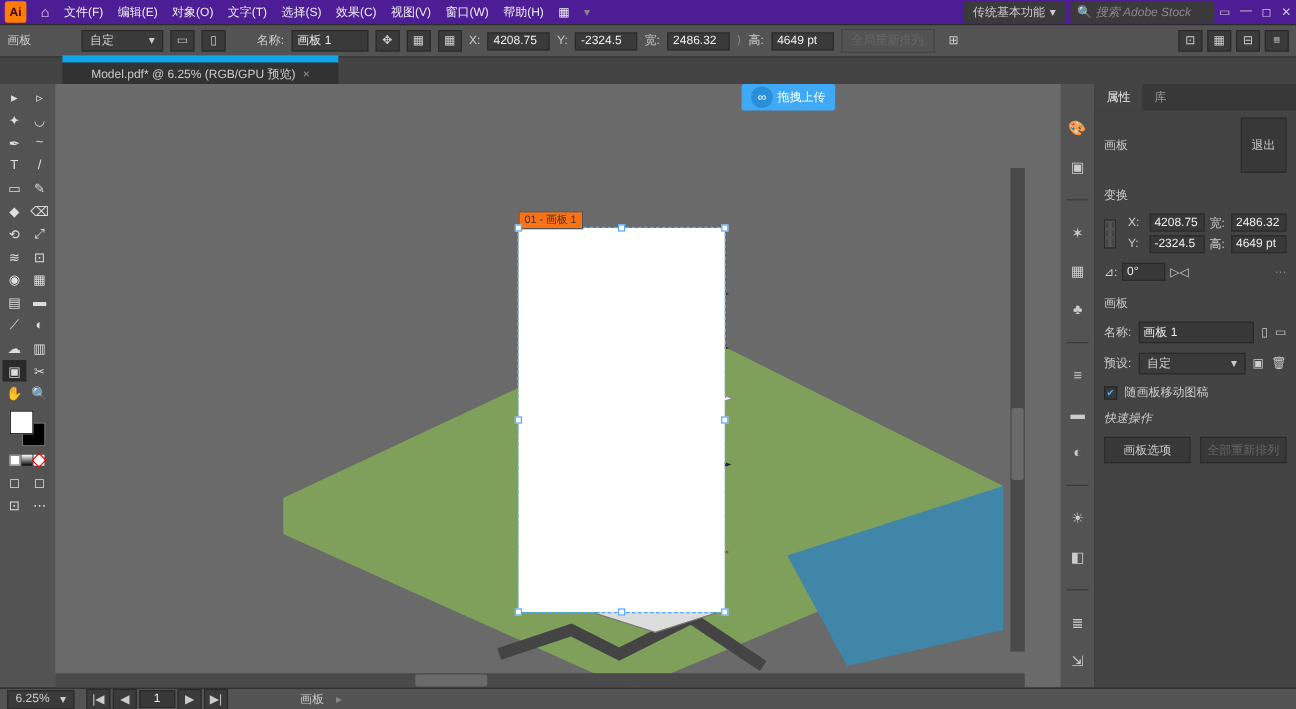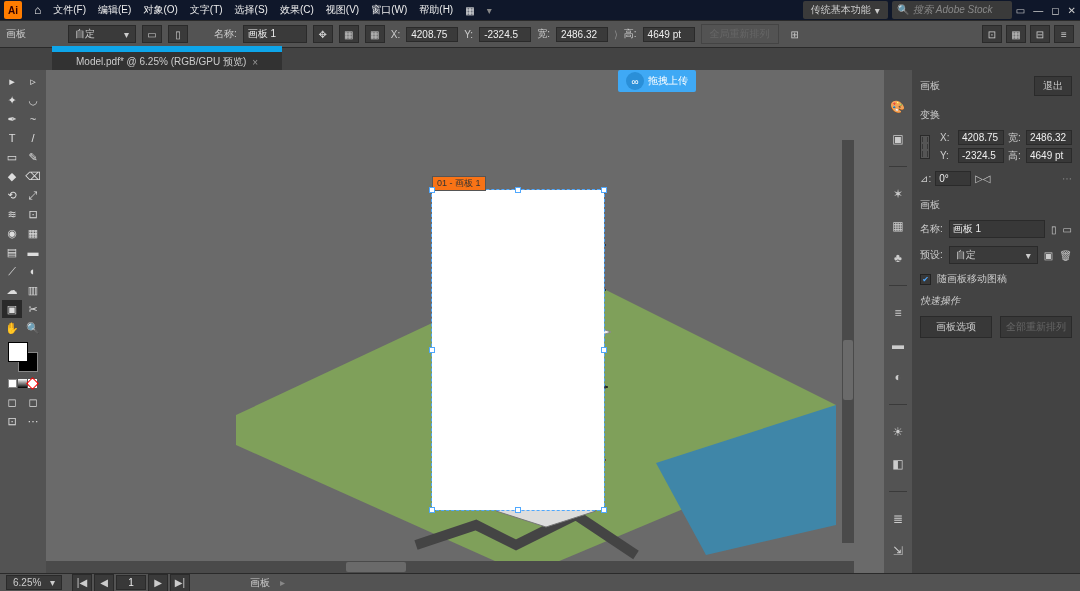--- a/index.html
+++ b/index.html
@@ -1,20 +1,20 @@
 <!DOCTYPE html>
 <html><head>
 <meta charset="utf-8">
 <style>
 * { margin:0; padding:0; box-sizing:border-box; font-family:"Microsoft YaHei",sans-serif; user-select:none; }
 body { background:#323232; width:1080px; height:591px; overflow:hidden; color:#ccc; font-size:10px; }
 .row { display:flex; align-items:center; }
 
 
-.menubar { height:20px; background:#0f172a; padding:0 4px; gap:12px; }
+.menubar { height:20px; background:#4c1d95; padding:0 4px; gap:12px; }
 .ai-logo { width:18px; height:18px; background:#ff7c00; color:#330000; font-weight:bold; font-size:10px; display:flex; align-items:center; justify-content:center; border-radius:2px; }
 .home-ic { font-size:12px; color:#eee; }
 .menu-item { color:#eee; cursor:default; }
 .menubar-right { margin-left:auto; gap:4px; }
 .ws-dd { background:#3a3a3a; padding:2px 8px; border-radius:2px; gap:4px; }
 .search-stock { background:#3a3a3a; padding:2px 6px; border-radius:2px; width:120px; color:#888; font-style:italic; }
 .win-ctl { display:flex; gap:8px; color:#ccc; font-size:10px; }
 
 
 .controlbar { height:28px; background:#535353; border-top:1px solid #2a2a2a; border-bottom:1px solid #2a2a2a; padding:0 6px; gap:6px; }
@@ -59,21 +59,21 @@
 .stick-col { width:28px; background:#535353; display:flex; flex-direction:column; align-items:center; padding-top:30px; gap:18px; }
 .stick-col .sic { width:18px; height:18px; display:flex; align-items:center; justify-content:center; color:#ccc; font-size:12px; cursor:pointer; }
 .stick-div { width:18px; border-top:1px solid #3a3a3a; margin:2px 0; }
 
 .prop-panel { width:168px; background:#434343; display:flex; flex-direction:column; }
 .panel-tabs { height:22px; background:#383838; gap:0; }
 .ptab { padding:4px 10px; color:#999; cursor:pointer; }
 .ptab.act { background:#434343; color:#eee; }
 .panel-body { padding:6px 8px; display:flex; flex-direction:column; gap:8px; font-size:10px; }
 .prop-head { display:flex; justify-content:space-between; align-items:center; }
-.exit-btn { background:#383838; border:1px solid #2a2a2a; padding:2px 8px; color:#ccc; }
+.exit-btn { background:#383838; border:1px solid #2a2a2a; padding:15px 8px; color:#ccc; }
 .sect-title { color:#ccc; margin-top:4px; }
 .trans-grid { display:grid; grid-template-columns:auto 14px 46px 14px 46px; gap:3px 4px; align-items:center; }
 .ref9 { width:24px; height:24px; background:#383838; border:1px solid #2a2a2a; display:grid; grid-template-columns:repeat(3,1fr); grid-template-rows:repeat(3,1fr); }
 .ref9 div { border:1px solid #555; }
 .tin { background:#383838; border:1px solid #2a2a2a; padding:1px 3px; color:#eee; width:46px; }
 .name-row { gap:6px; }
 .cb-row { gap:6px; }
 .cb { width:11px; height:11px; background:#383838; border:1px solid #222; display:flex; align-items:center; justify-content:center; color:#4fa8ff; font-size:8px; }
 .quick-title { color:#ccc;font-style:italic; }
 .quick-btns { gap:8px; }
@@ -319,20 +319,24 @@
     <div class="stick-div"></div>
     <div class="sic">☀</div>
     <div class="sic">◧</div>
     <div class="stick-div"></div>
     <div class="sic">≣</div>
     <div class="sic">⇲</div>
     <div class="sic">▤</div>
   </div>
 
   <div class="prop-panel">
+    <div class="panel-tabs row">
+      <div class="ptab act">属性</div>
+      <div class="ptab">库</div>
+    </div>
     <div class="panel-body">
       <div class="prop-head">
         <span>画板</span>
         <div class="exit-btn">退出</div>
       </div>
       <div class="sect-title">变换</div>
       <div class="row" style="gap:6px">
         <div class="ref9">
             <div></div>
             <div></div>

